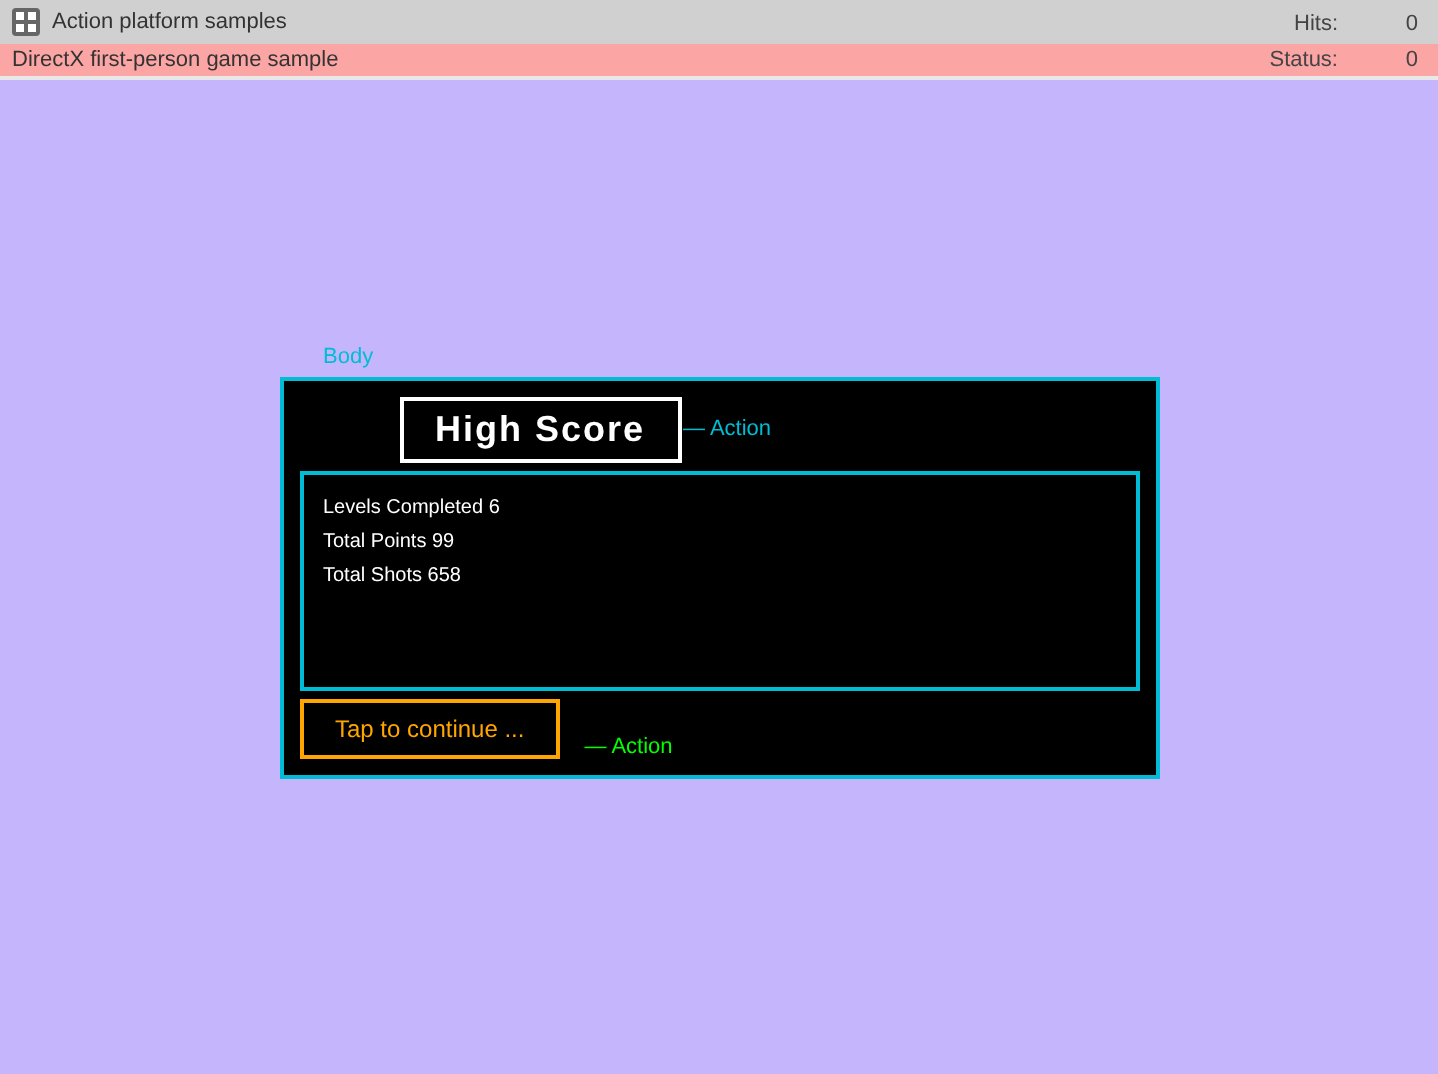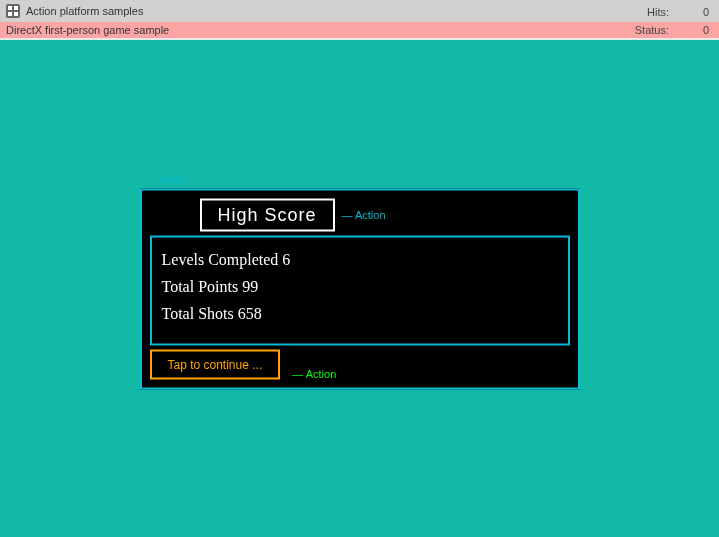--- a/index.html
+++ b/index.html
@@ -83,21 +83,21 @@
       background: #888;
     }
 
     
     .game-area {
       position: absolute;
       top: 40px;
       left: 0;
       right: 0;
       bottom: 0;
-      background: #14b8a6;
+      background: #c4b5fd;
       padding-left: 48px;
     }
 
     
     .modal-container {
       position: absolute;
       top: 50%;
       left: 50%;
       transform: translate(-50%, -50%);
       width: 440px;
@@ -129,21 +129,21 @@
       border: 2px solid #fff;
       background: #000;
       text-align: center;
       padding: 4px 16px;
       display: inline-block;
       margin-left: 50px;
     }
     .title-box-text {
       color: #fff;
       font-size: 18px;
-      font-weight: normal;
+      font-weight: bold;
       letter-spacing: 1px;
     }
     .label-title {
       position: absolute;
       top: 50%;
       transform: translateY(-50%);
       left: calc(50px + 130px + 12px);
       color: #00bcd4;
       font-size: 11px;
       white-space: nowrap;
@@ -155,23 +155,22 @@
     
     .content-area {
       border: 2px solid #00bcd4;
       background: #000;
       min-height: 110px;
       padding: 8px 10px;
       margin-bottom: 4px;
     }
     .content-line {
       color: #fff;
-      font-size: 16px;
+      font-size: 10px;
       line-height: 1.7;
-      font-family: Liberation Serif, serif;
     }
 
     
     .status-area {
       position: relative;
       height: 22px;
       margin-bottom: 4px;
     }
     .label-status {
       position: absolute;

